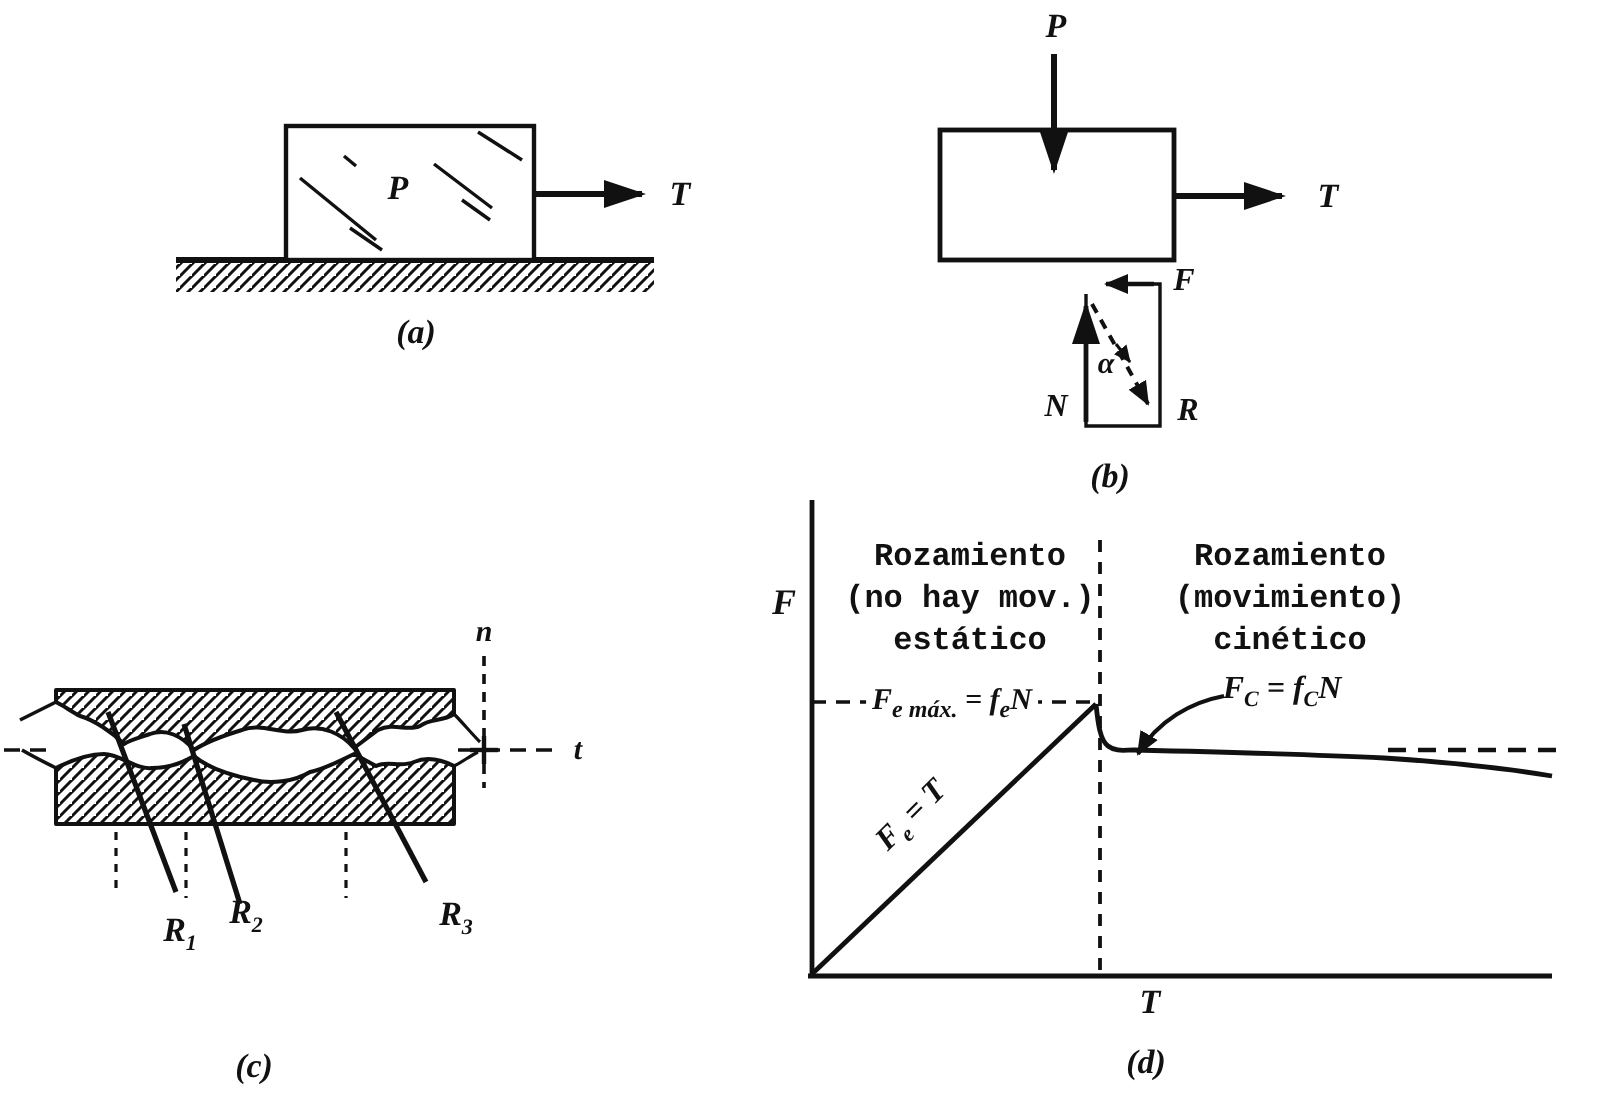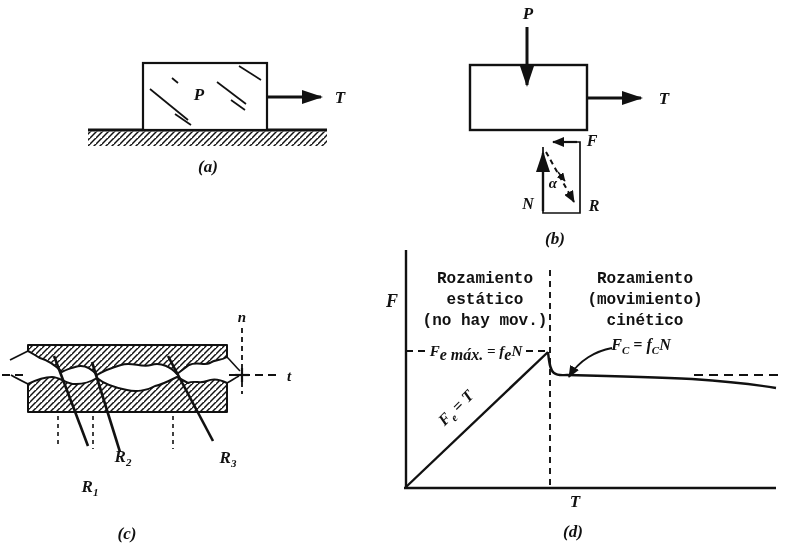--- a/index.html
+++ b/index.html
@@ -16,21 +16,21 @@
   .lbl sub{font-size:11px;font-style:italic;line-height:0;}
   .sm{font-size:15px;}
   .md{font-size:16px;}
   .bg18{font-size:18px;}
   .col{
     position:absolute;transform:translate(-50%,-50%);
     font-family:Liberation Mono, monospace;font-weight:bold;font-style:normal;
     font-size:16px;color:#111;text-align:center;line-height:21px;white-space:nowrap;
   }
   .eqbox{background:#ffffff;padding:0 3px;font-size:15px;}
-  .eqbox sub{font-size:16px;}
+  .eqbox sub{font-size:12px;}
   .rot45{transform:translate(-50%,-50%) rotate(-45deg);}
   .it{font-style:italic;}
 </style>
 </head>
 <body>
 
 <div id="stage">
 
   <svg id="lineart" width="800" height="558" viewBox="0 0 800 558">
     <defs>
@@ -140,39 +140,39 @@
   <div class="lbl" style="left:528px;top:13px">P</div>
   <div class="lbl" style="left:664px;top:98px">T</div>
   <div class="lbl md" style="left:592px;top:141px">F</div>
   <div class="lbl md" style="left:528px;top:204px">N</div>
   <div class="lbl md" style="left:594px;top:206px">R</div>
   <div class="lbl sm" style="left:553px;top:183px">α</div>
   <div class="lbl" style="left:555px;top:238px">(b)</div>
 
   <div class="lbl sm" style="left:242px;top:317px">n</div>
   <div class="lbl sm" style="left:289px;top:376px">t</div>
-  <div class="lbl" style="left:90px;top:486px">
+  <div class="lbl" style="left:90px;top:465px">
     <span>R</span><sub>1</sub>
   </div>
   <div class="lbl" style="left:123px;top:456px">
     <span>R</span><sub>2</sub>
   </div>
   <div class="lbl" style="left:228px;top:457px">
     <span>R</span><sub>3</sub>
   </div>
   <div class="lbl" style="left:127px;top:533px">(c)</div>
 
   <div class="lbl bg18" style="left:392px;top:301px">F</div>
   <div class="lbl" style="left:575px;top:501px">T</div>
   <div class="lbl" style="left:573px;top:531px">(d)</div>
 
   <div class="col" style="left:485px;top:300px">
     <div>Rozamiento</div>
+    <div>(no hay mov.)</div>
     <div>estático</div>
-    <div>(no hay mov.)</div>
   </div>
   <div class="col" style="left:645px;top:300px">
     <div>Rozamiento</div>
     <div>(movimiento)</div>
     <div>cinético</div>
   </div>
 
   <div class="lbl eqbox" style="left:476px;top:351px">
     <span>F</span><sub>e máx.</sub><span> = </span><span class="it">f</span><sub>e</sub><span>N</span>
   </div>

